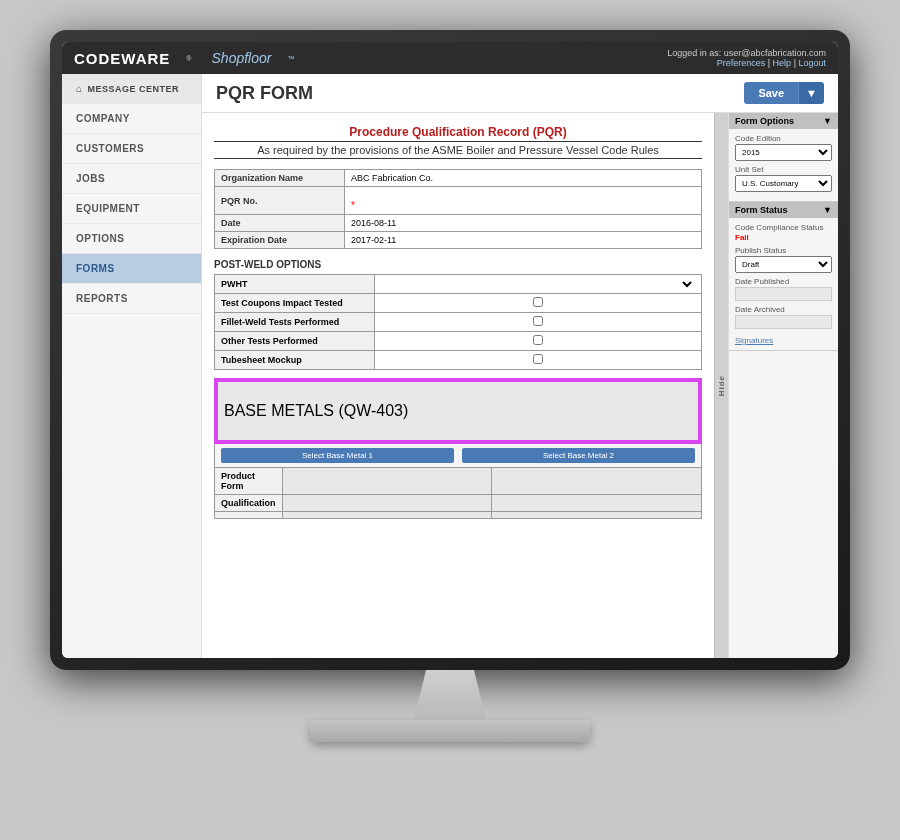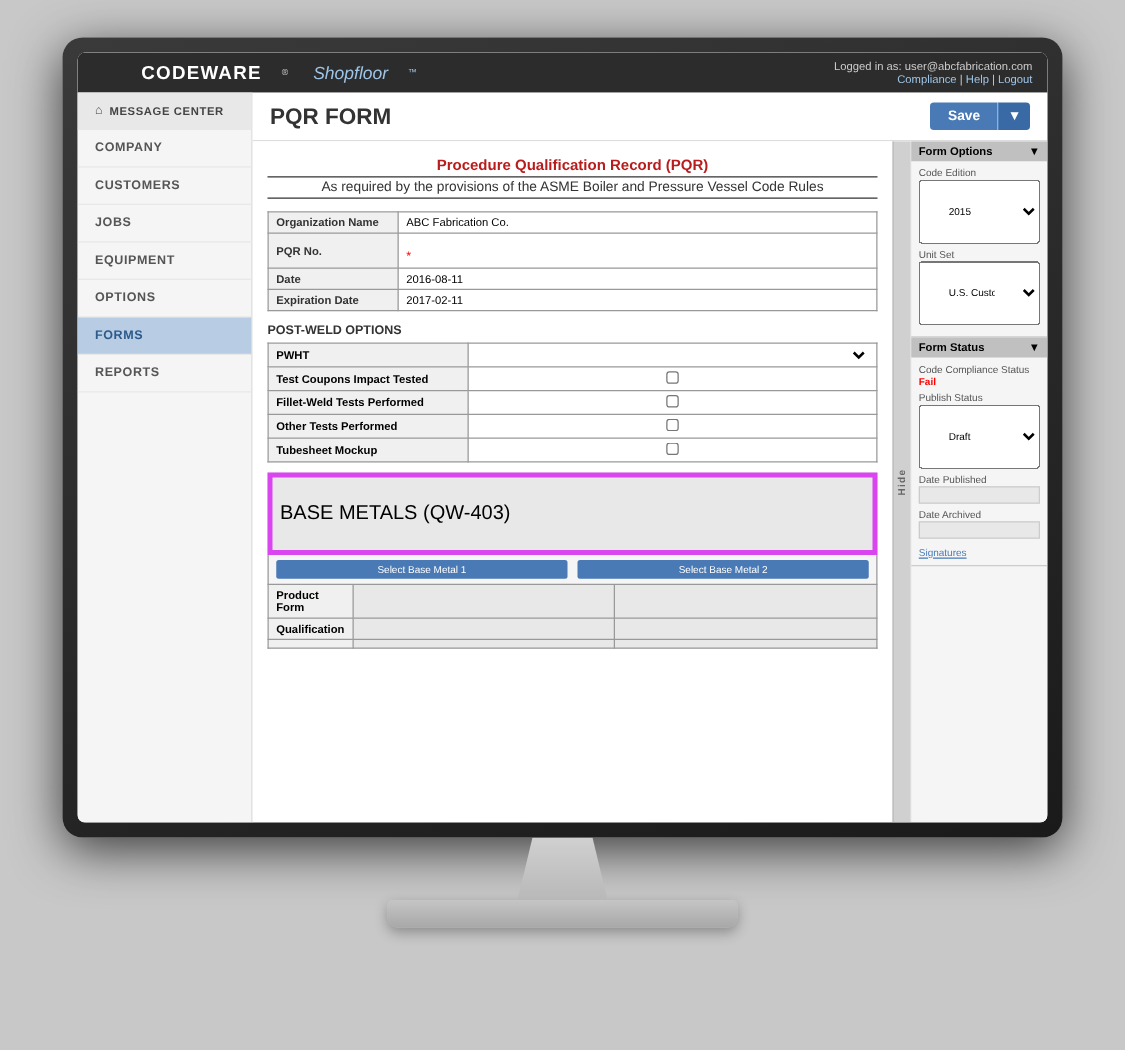--- a/index.html
+++ b/index.html
@@ -50,21 +50,20 @@
       display: flex;
       align-items: center;
       justify-content: space-between;
       flex-shrink: 0;
     }
 
     .logo-area {
       display: flex;
       align-items: center;
       gap: 16px;
-      margin-left: 39px;
     }
 
     .logo-codeware {
       font-size: 15px;
       font-weight: bold;
       color: #fff;
       letter-spacing: 1px;
     }
 
     .logo-registered {
@@ -230,21 +229,21 @@
 
     .form-table td {
       border: 1px solid #999;
       padding: 3px 6px;
       font-size: 9px;
     }
 
     .form-table .label-cell {
       background: #f0f0f0;
       font-weight: bold;
-      width: 104px;
+      width: 130px;
       color: #333;
     }
 
     .form-table .input-cell input {
       border: none;
       outline: none;
       font-size: 9px;
       width: 100%;
       background: transparent;
     }
@@ -382,21 +381,21 @@
     .panel-label {
       font-size: 8px;
       color: #555;
       margin-bottom: 1px;
     }
 
     .panel-select {
       font-size: 8px;
       width: 100%;
       margin-bottom: 4px;
-      padding: 19px;
+      padding: 2px;
     }
 
     .hide-bar {
       width: 14px;
       background: #d0d0d0;
       display: flex;
       align-items: center;
       justify-content: center;
       cursor: pointer;
       flex-shrink: 0;
@@ -461,21 +460,21 @@
         <div class="logo-area">
           <span class="logo-codeware">CODEWARE</span>
             <span class="logo-registered">®</span>
           <span class="logo-shopfloor">Shopfloor</span>
             <span class="logo-tm">™</span>
         </div>
         <div class="top-right">
           <span>Logged in as:</span>
           <span>user@abcfabrication.com</span>
           <br>
-          <a>Compliance</a> |
+          <a>Preferences</a> |
           <a>Help</a> |
           <a>Logout</a>
         </div>
       </div>
 
       <div class="main-layout">
 
         <div class="sidebar">
           <div class="sidebar-item message-center">
             <span class="home-icon">⌂</span>

